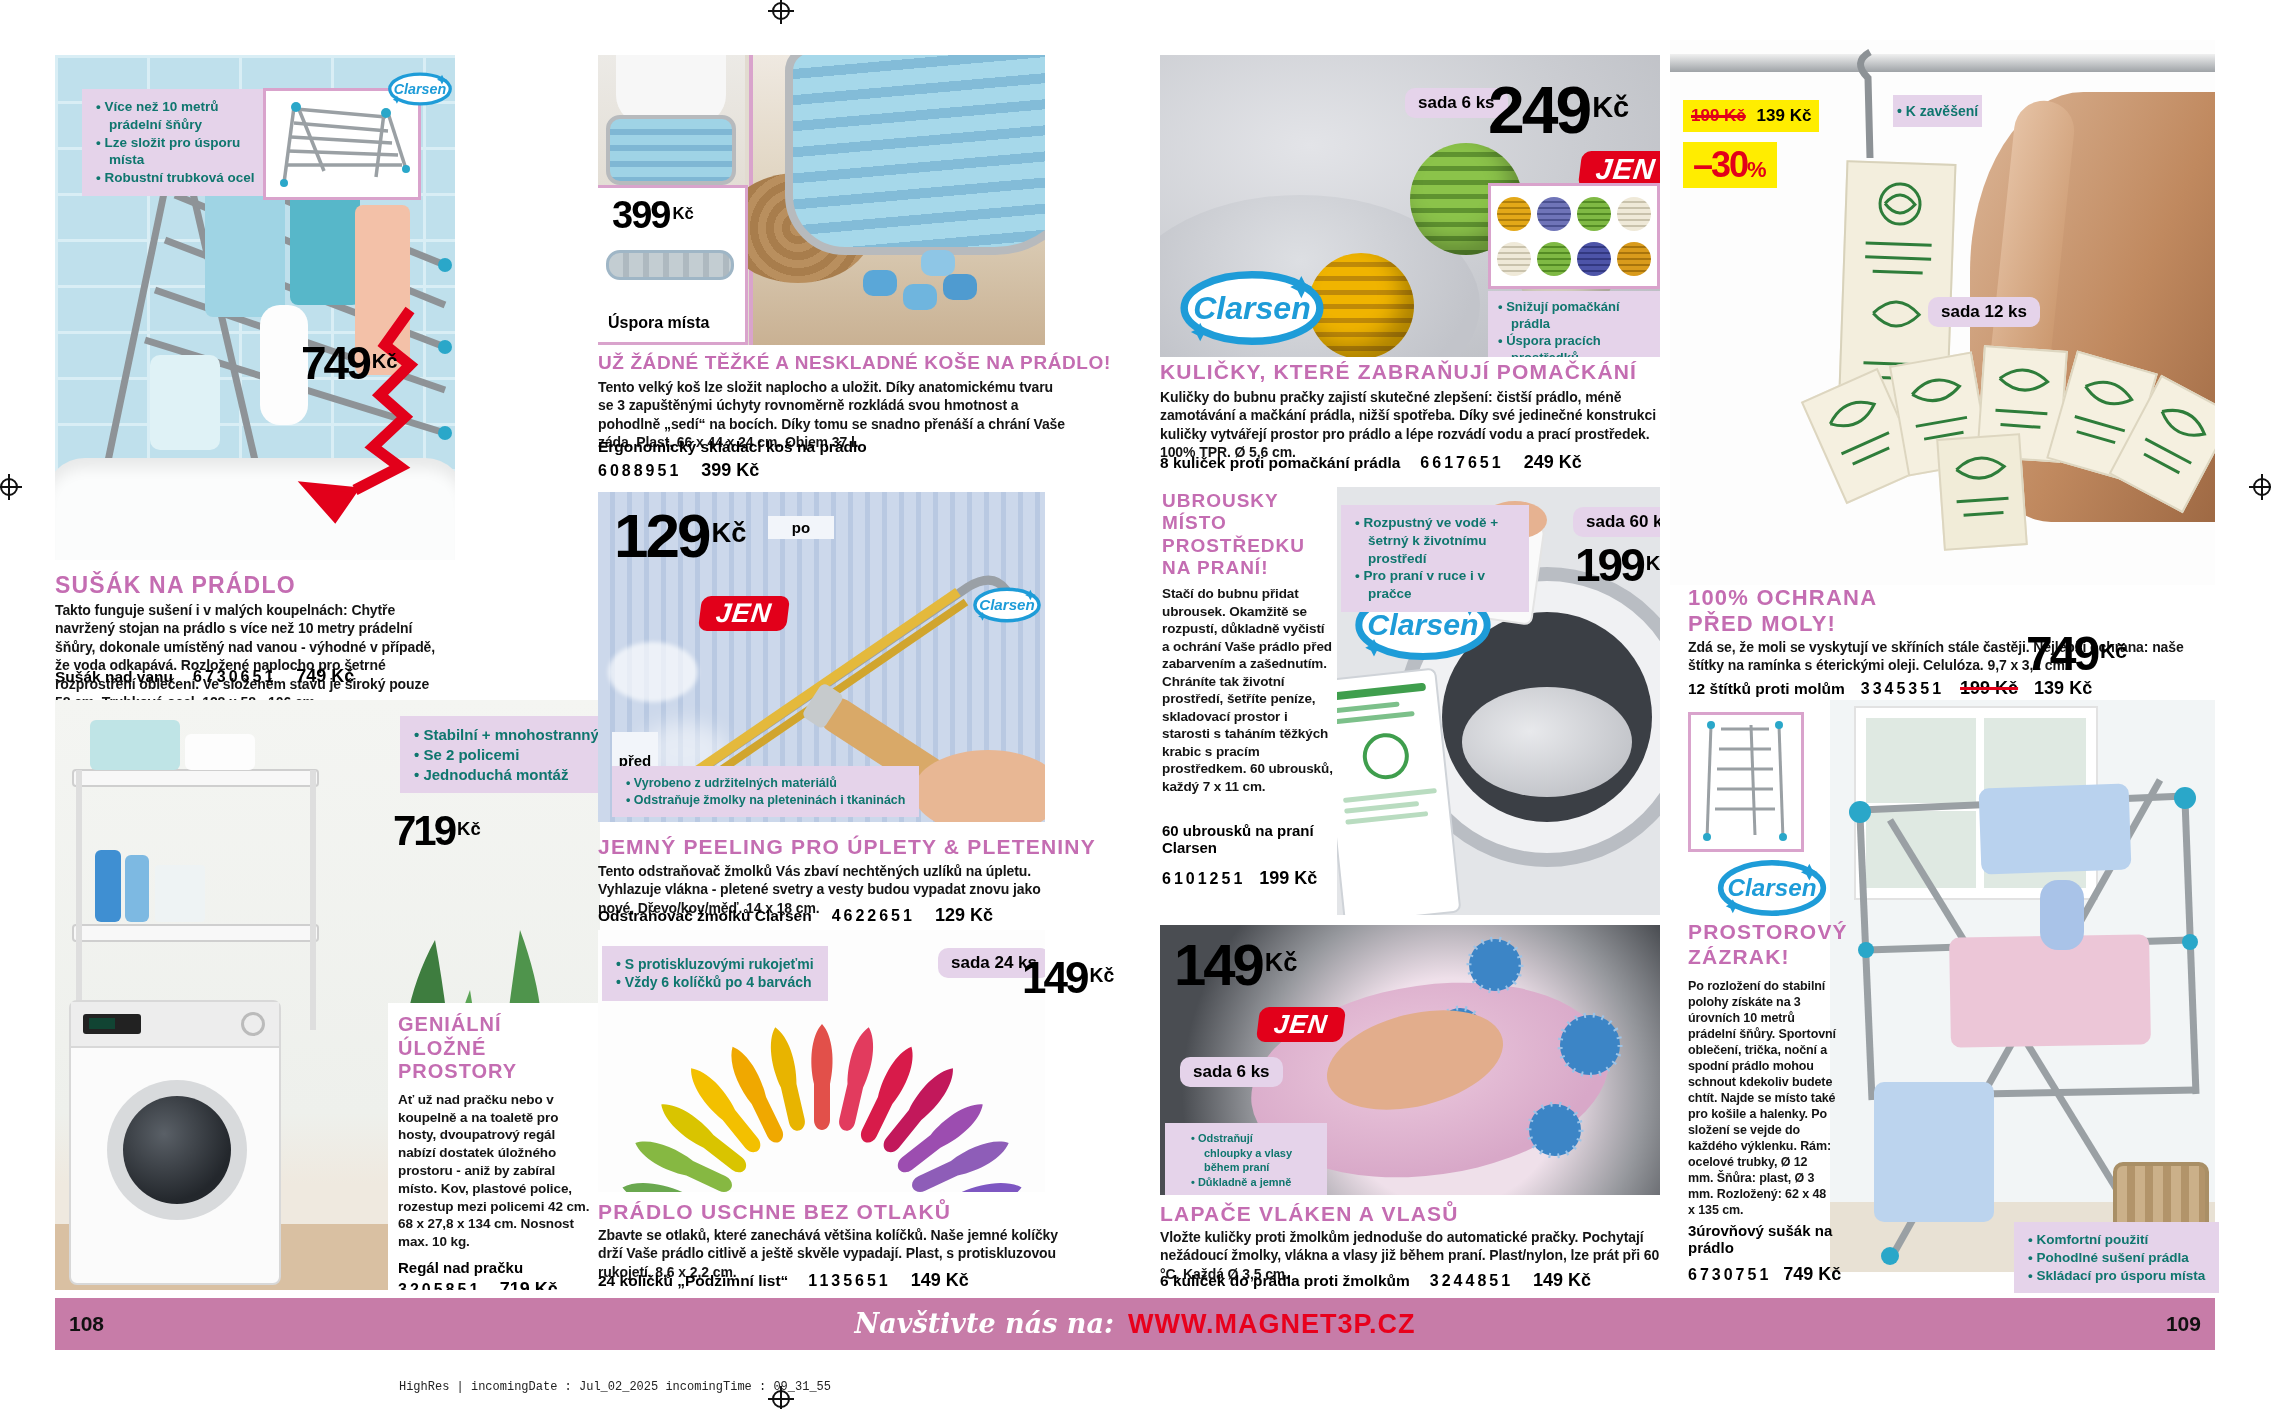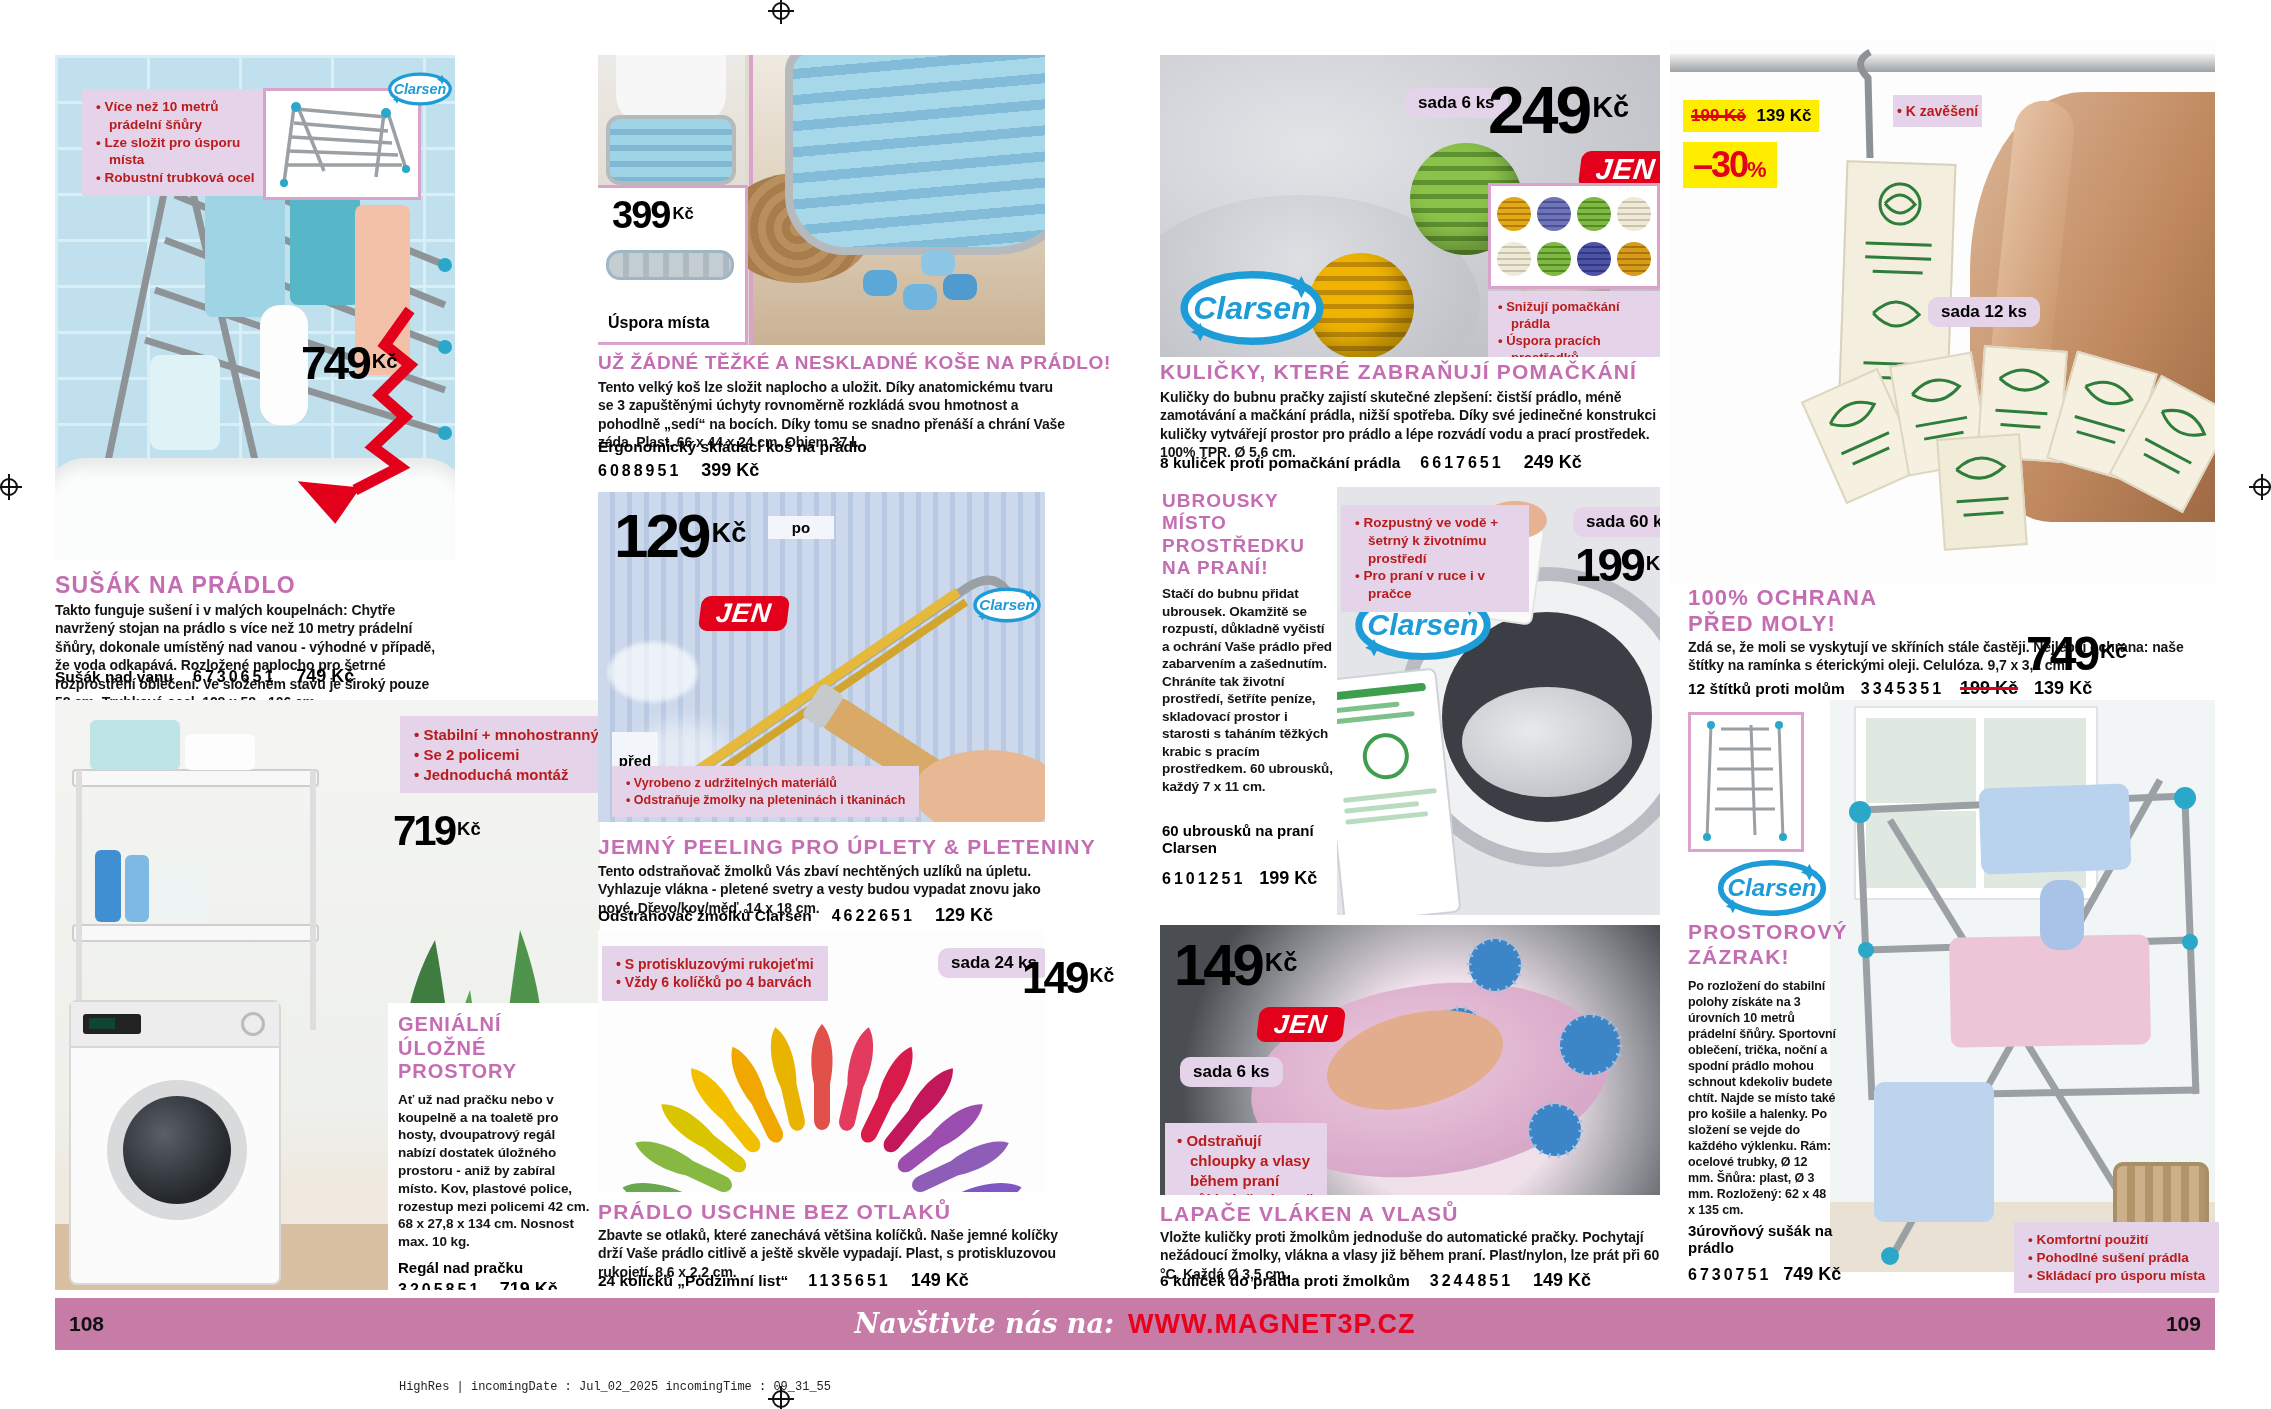--- a/index.html
+++ b/index.html
@@ -1,19 +1,19 @@
 <!DOCTYPE html>
 <html><head>
 <meta charset="utf-8">
 <style>
 *{margin:0;padding:0;box-sizing:border-box}
 body{background:#888;font-family:"Liberation Sans",sans-serif}
 .sheet{position:relative;width:2271px;height:1409px;background:#fff;overflow:hidden;outline:1px solid #ddd}
 .photo{position:absolute;overflow:hidden}
-.bullets{position:absolute;background:#e5d3ea;padding:9px 14px;font-weight:bold;color:#b91c1c;line-height:1.32}
+.bullets{position:absolute;background:#e5d3ea;padding:9px 14px;font-weight:bold;color:#0f766e;line-height:1.32}
 .bullets.fit{white-space:nowrap}
 .bl{padding-left:13px;text-indent:-13px}
 .bl::before{content:"• "}
 .sec-title{position:absolute;color:#c46db2;font-weight:bold;letter-spacing:1.2px;line-height:1.18}
 .nowrap{white-space:nowrap}
 .desc{position:absolute;font-weight:bold;color:#141414;line-height:1.32;letter-spacing:-0.1px}
 .prod-row{position:absolute;display:flex;gap:20px;align-items:baseline;font-weight:bold;color:#000;white-space:nowrap}
 .prod-name{font-size:15.5px}
 .prod-code{font-size:16px;letter-spacing:3px}
 .prod-price{font-size:18px}
@@ -357,21 +357,21 @@
           <circle cx="430" cy="120" r="30"></circle>
           <circle cx="395" cy="205" r="26"></circle>
       </g>
       <ellipse cx="255" cy="135" rx="90" ry="46" fill="#e2ad8c" transform="rotate(-14 255 135)"></ellipse>
     </svg>
     <div class="price-big" style="left:14px;top:14px;font-size:58px">
       <span>149</span><span class="kc">Kč</span>
     </div>
     <div class="jen" style="left:98px;top:82px;font-size:26px">JEN</div>
     <div class="badge" style="left:20px;top:132px">sada 6 ks</div>
-    <div class="bullets" style="left:5px;top:198px;width:162px;font-size:15px;padding:8px 12px">
+    <div class="bullets" style="left:5px;top:198px;width:162px;font-size:11px;padding:8px 26px">
       <div class="bl">Odstraňují chloupky a vlasy během praní</div>
       <div class="bl">Důkladně a jemně</div>
     </div>
   </div>
   <div class="sec-title nowrap" style="left:1160px;top:1202px;font-size:21px">LAPAČE VLÁKEN A VLASŮ</div>
   <div class="desc" style="left:1160px;top:1228px;width:505px;font-size:14px">Vložte kuličky proti žmolkům jednoduše do automatické pračky. Pochytají nežádoucí žmolky, vlákna a vlasy již během praní. Plast/nylon, lze prát při 60 °C. Každá Ø 3,5 cm.</div>
   <div class="prod-row" style="left:1160px;top:1270px">
     <span class="prod-name">6 kuliček do prádla proti žmolkům</span>
     <span class="prod-code">3244851</span>
     <span class="prod-price">149 Kč</span>

